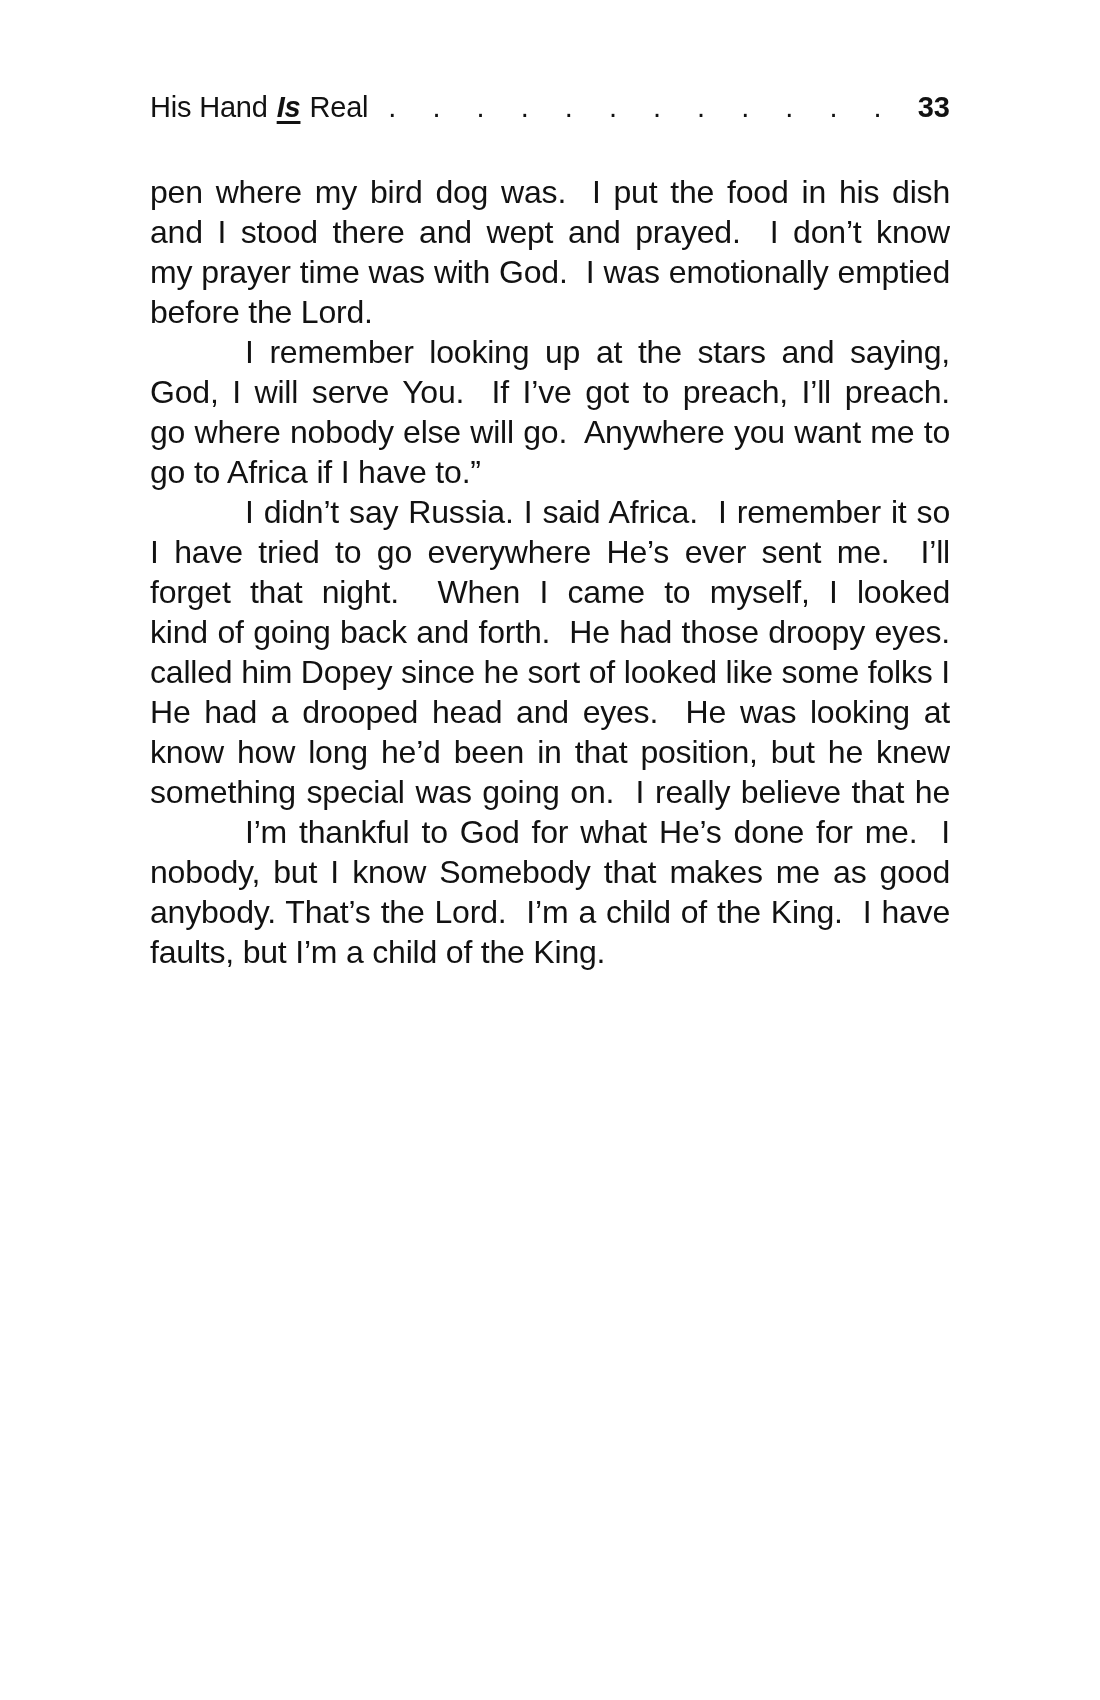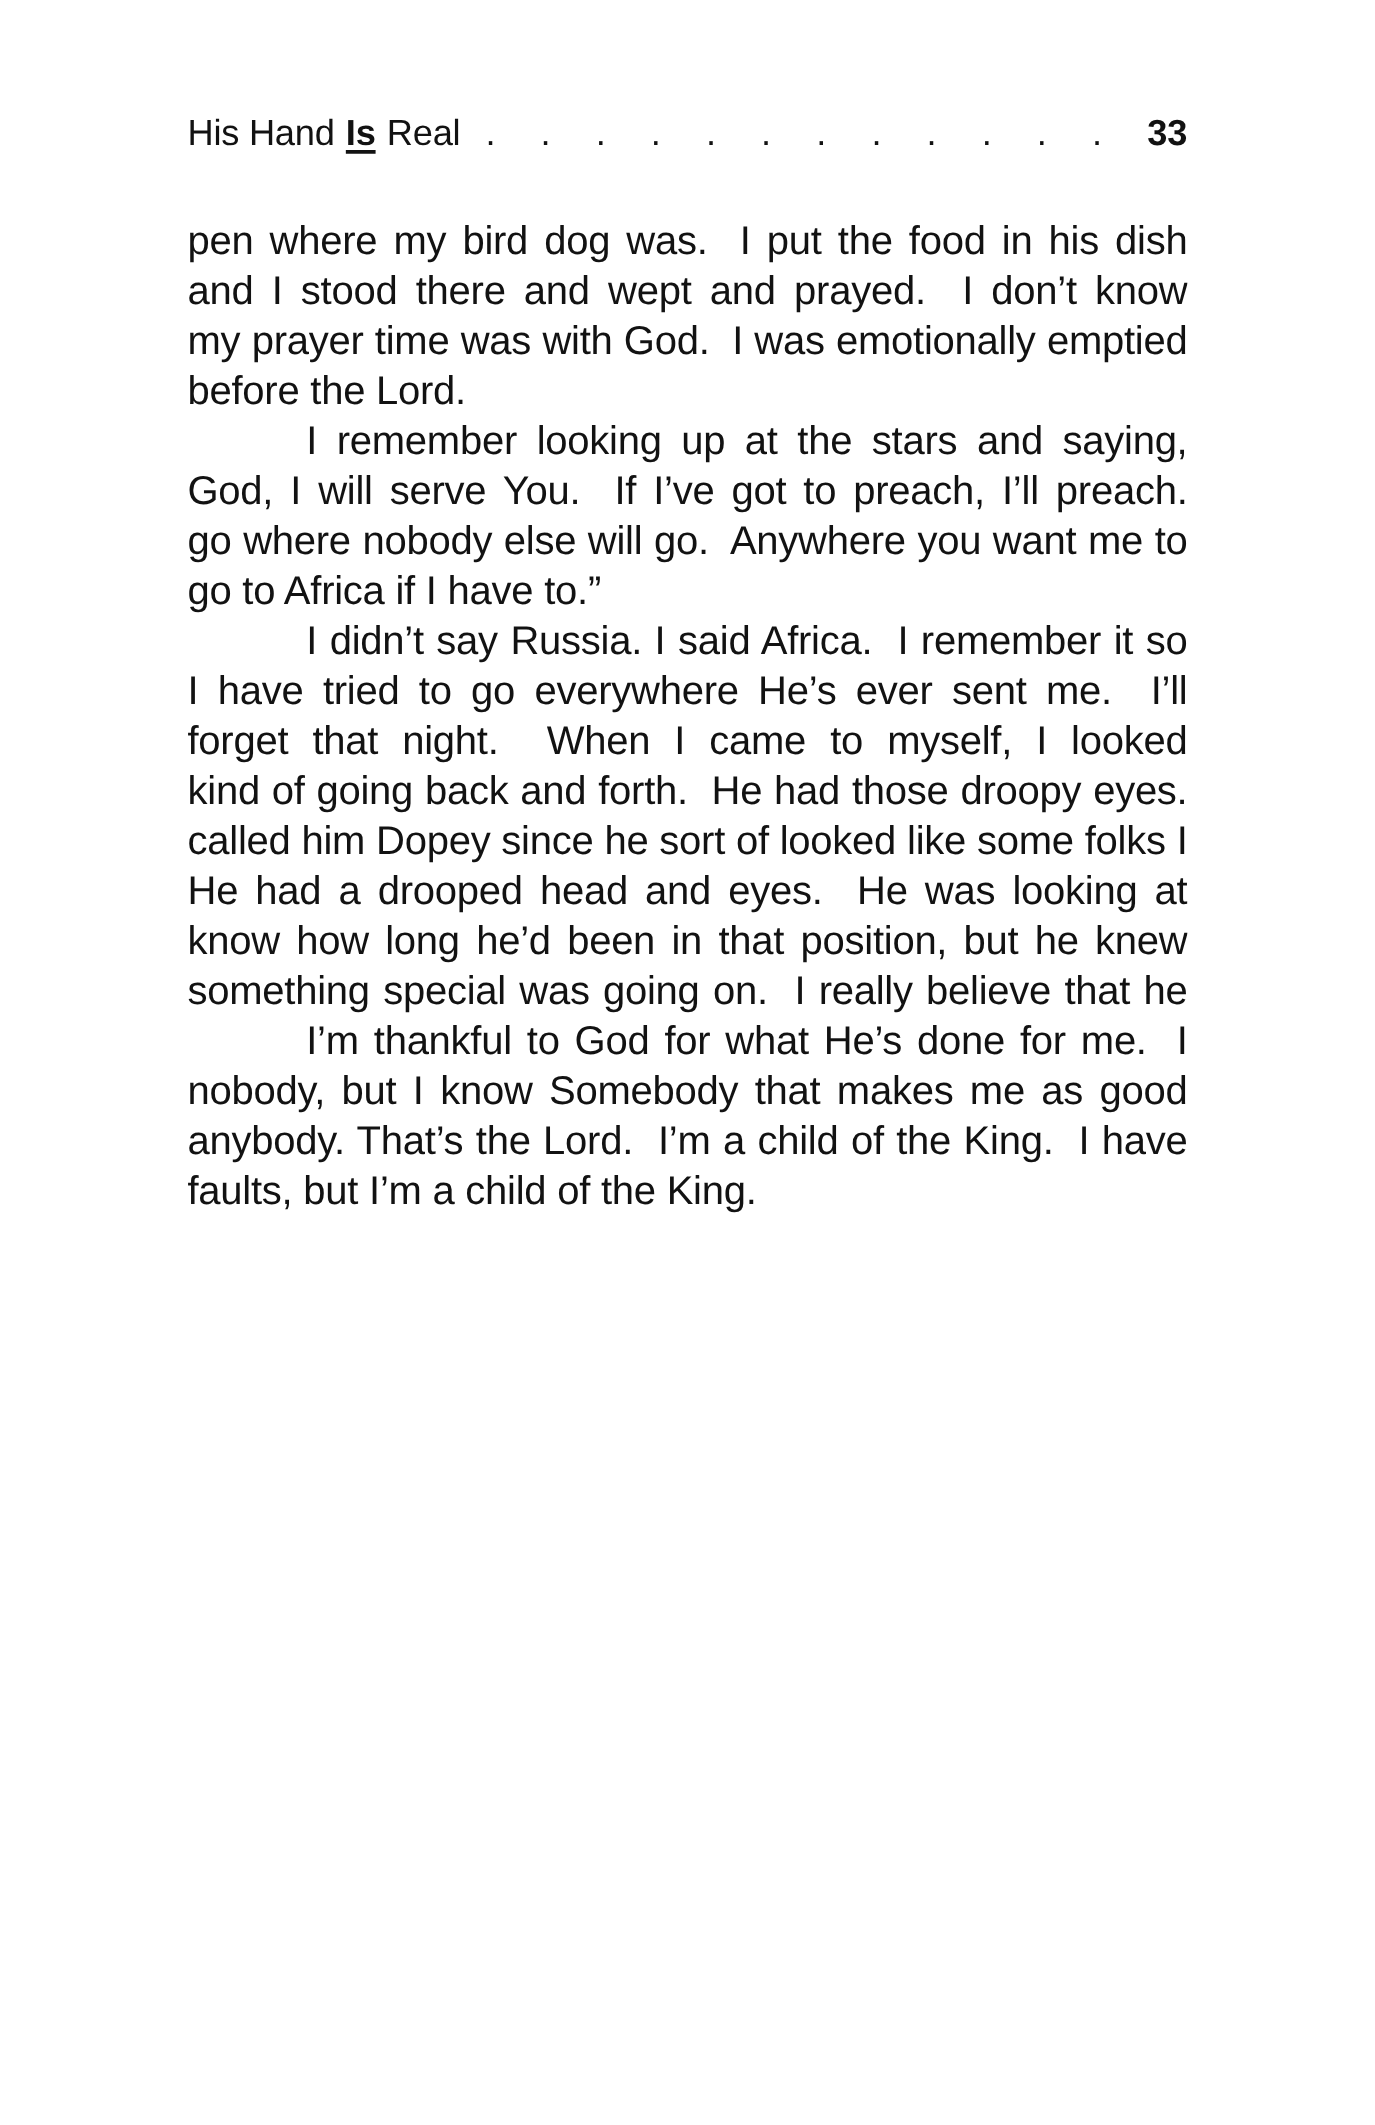--- a/index.html
+++ b/index.html
@@ -28,20 +28,21 @@
   }
   .h-title {
     flex: 0 0 auto;
     display: inline-flex;
     gap: 9px;
     align-items: baseline;
     letter-spacing: -0.2px;
   }
   .h-emph {
     font-weight: bold;
+    font-style: italic;
     text-decoration: underline;
     text-decoration-thickness: 3px;
     text-underline-offset: 4px;
   }
   .h-dots {
     flex: 1 1 auto;
     overflow: hidden;
     white-space: nowrap;
     margin-left: 20px;
     margin-right: 16px;

